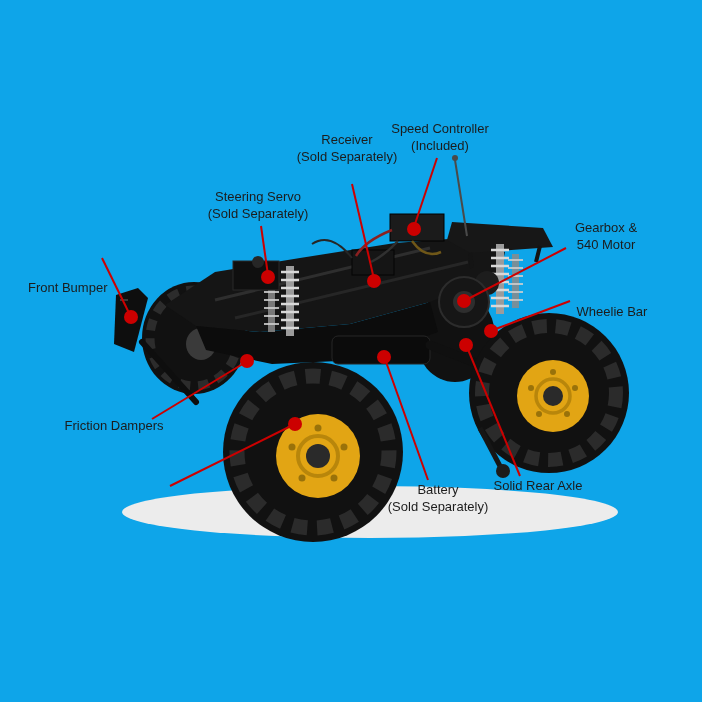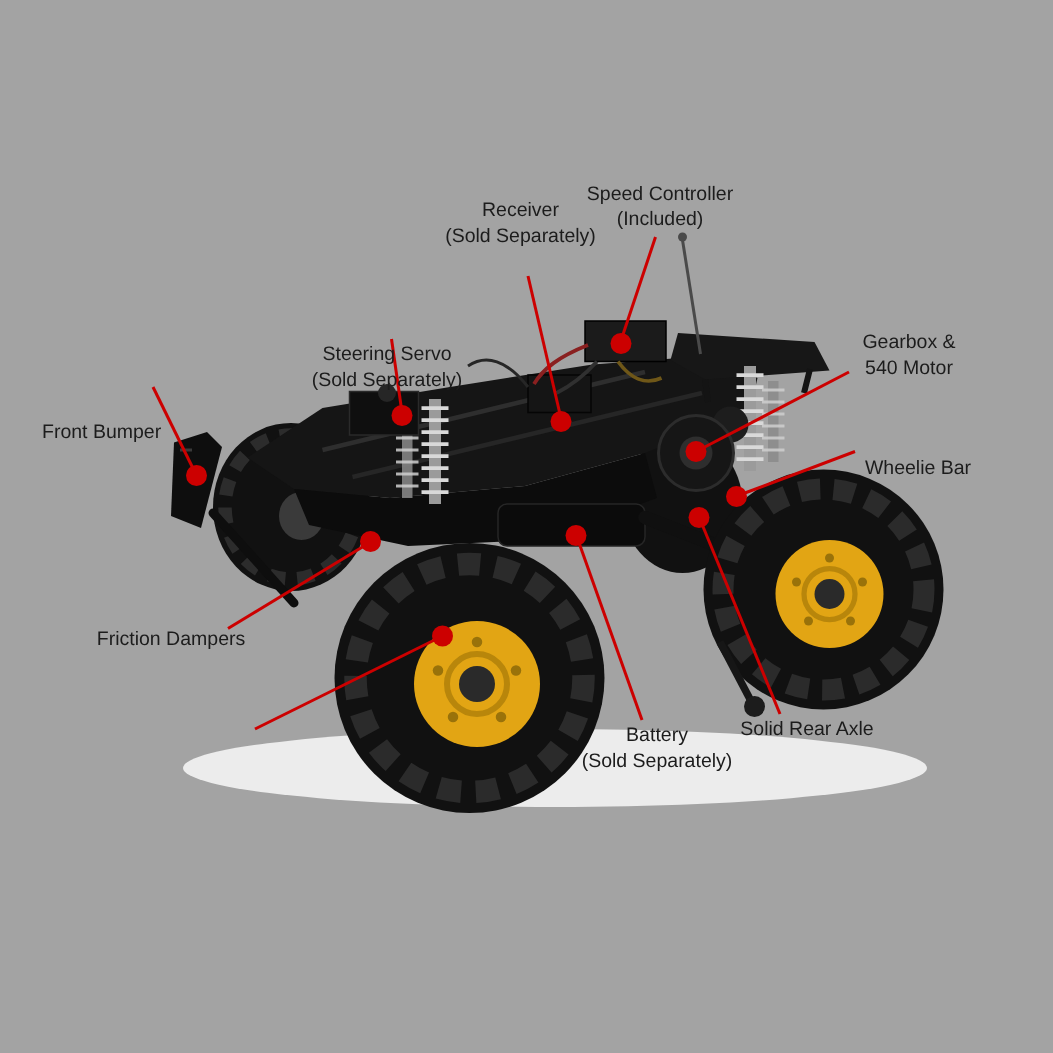--- a/index.html
+++ b/index.html
@@ -1,17 +1,17 @@
 <!DOCTYPE html>
 <html style="--accent: #cc0000; --tire: #111111; --rim: #e2a514; --body: #151515; --shadow: #ececec;"><head>
 <meta charset="utf-8">
 <style>
   html,body{margin:0;padding:0;background:#fff;}
   .stage{
-    position:relative;width:702px;height:702px;background:#a3a3a3;overflow:hidden;
+    position:relative;width:702px;height:702px;background:#0ea5e9;overflow:hidden;
     font-family:"Liberation Sans",sans-serif;
   }
   .scene{position:absolute;left:0;top:0;}
   .callout{
     position:absolute;font-size:13px;line-height:1.28;color:#1c1c1c;text-align:center;
   }
   .callout.left{text-align:left;margin-top:40px;}
   .note{
     position:absolute;left:36px;top:551px;font-size:14px;color:#111;white-space:nowrap;
   }
@@ -153,21 +153,21 @@
   <div class="callout" style="left:375px;top:121px;width:130px;">
     <span>Speed Controller</span><br>
     <span>(Included)</span>
   </div>
 
   <div class="callout" style="left:284px;top:132px;width:126px;">
     <span>Receiver</span><br>
     <span>(Sold Separately)</span>
   </div>
 
-  <div class="callout" style="left:194px;top:189px;width:128px;margin-top:39px;">
+  <div class="callout" style="left:194px;top:189px;width:128px;">
     <span>Steering Servo</span><br>
     <span>(Sold Separately)</span>
   </div>
 
   <div class="callout left" style="left:28px;top:240px;width:92px;">
     <span>Front Bumper</span>
   </div>
 
   <div class="callout" style="left:552px;top:220px;width:108px;">
     <span>Gearbox &amp;</span><br>

